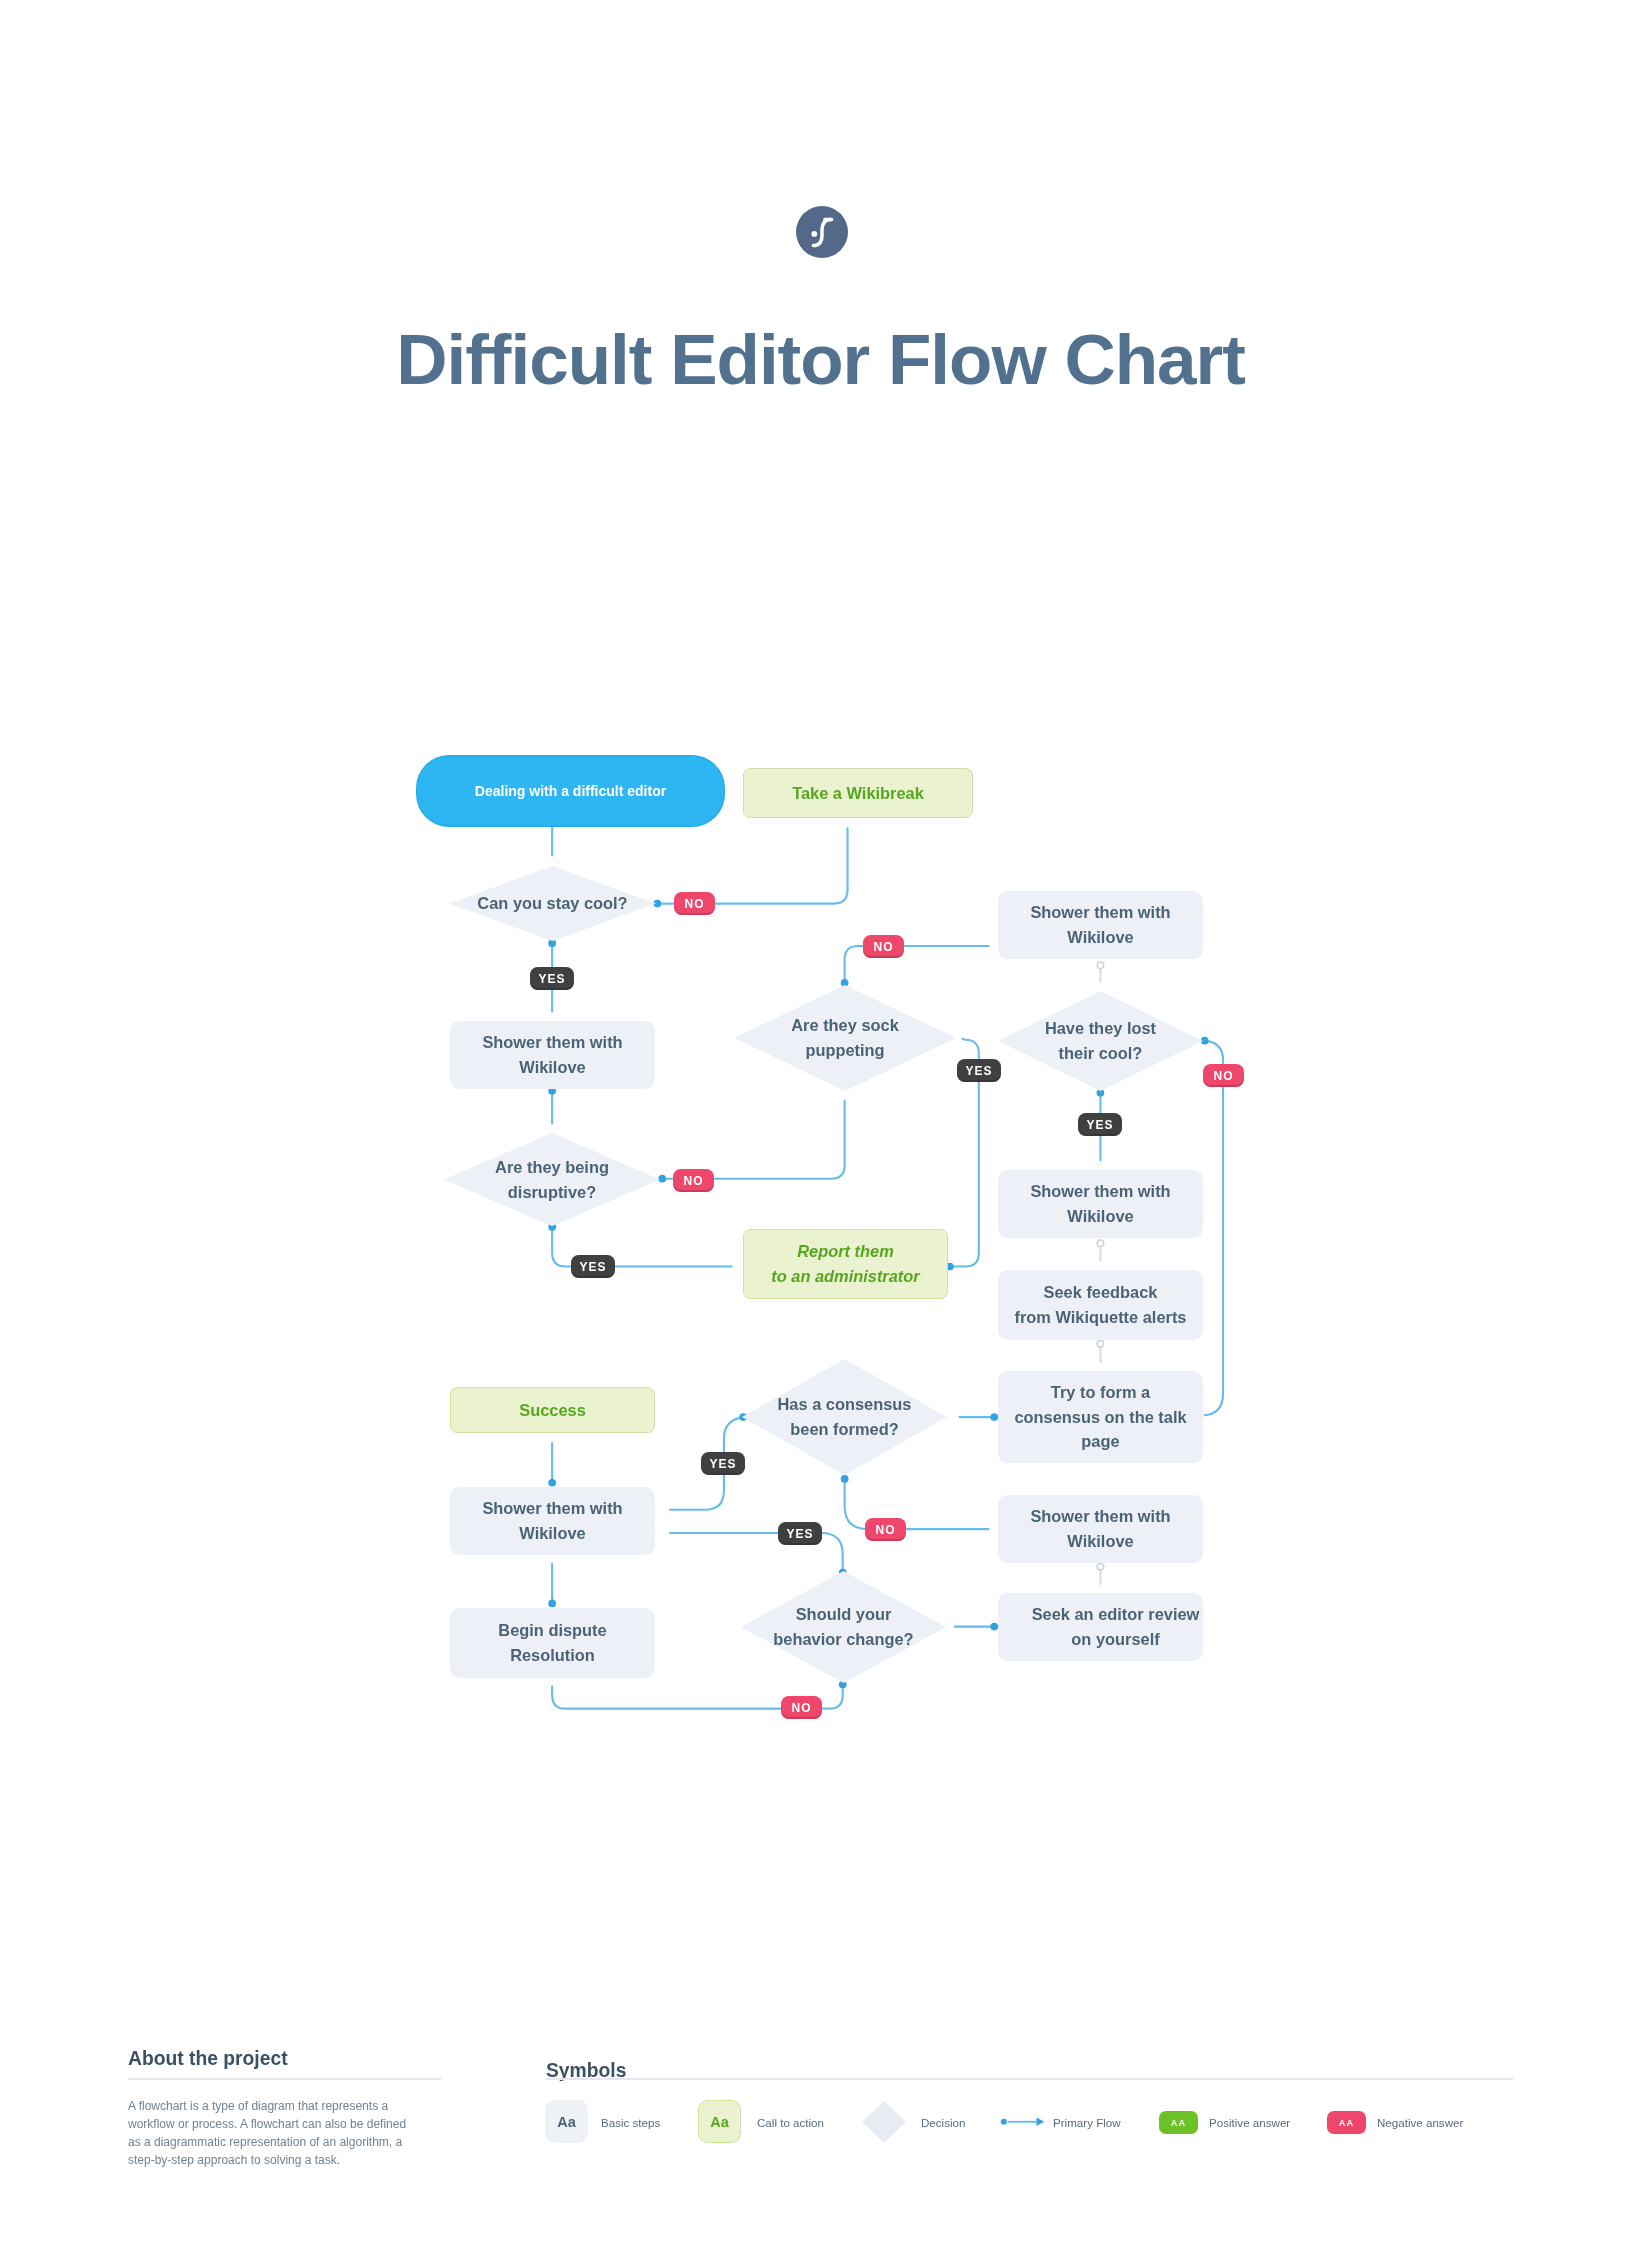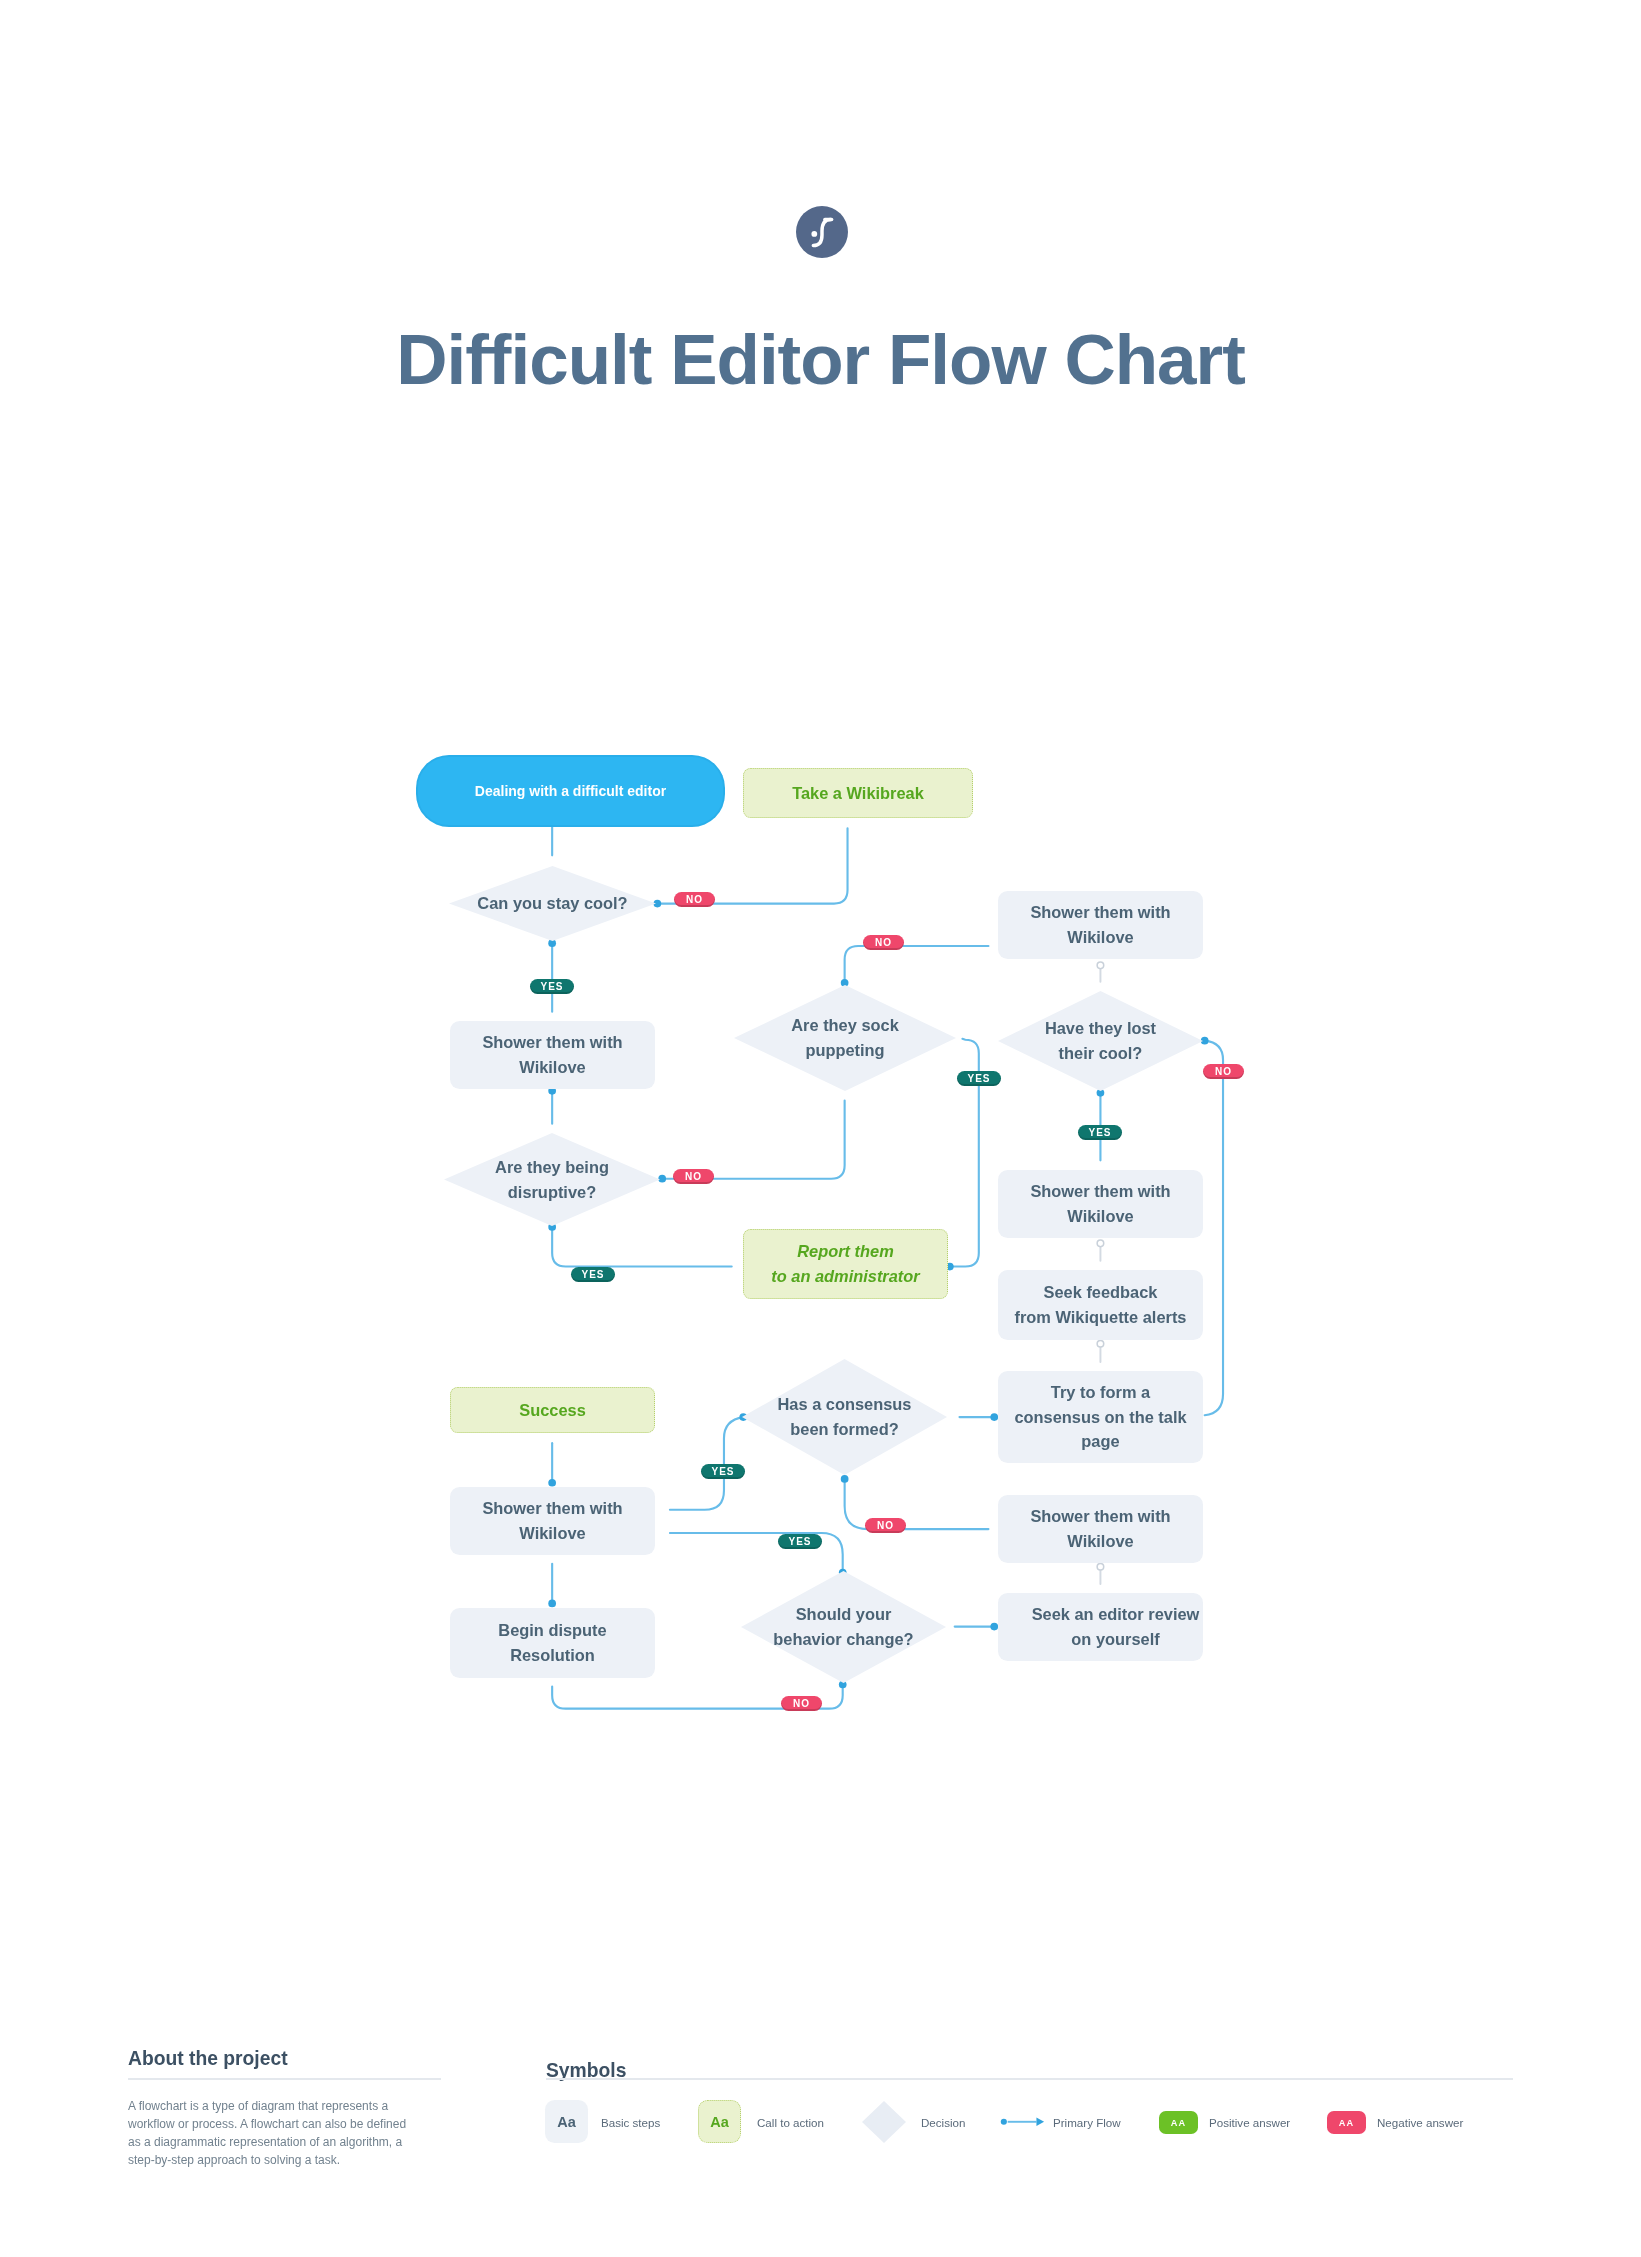--- a/index.html
+++ b/index.html
@@ -17,23 +17,23 @@
         white-space:pre-line;font-weight:700;font-size:16.4px;line-height:1.5;color:#4b6375;box-sizing:border-box;}
   .box{background:#edf1f7;border-radius:9.7px;}
   .pill{background:#2db6f2;border-radius:33px;color:#ffffff;box-shadow:inset 0 0 0 1.9px rgba(0,90,140,0.08);}
   .cta{background:#eaf2cf;border:1.9px dotted #b5d06c;border-radius:7.7px;color:#56a71f;}
   .diamond{position:absolute;background:#edf1f7;
         clip-path:polygon(50% 0,100% 50%,50% 100%,0 50%);}
   .dlabel{background:transparent;}
 
   
   .badge{position:absolute;display:flex;align-items:center;justify-content:center;
-        height:15px;border-radius:7.7px;color:#ffffff;font-size:10px;font-weight:700;letter-spacing:1px;
+        height:23px;border-radius:7.7px;color:#ffffff;font-size:12px;font-weight:700;letter-spacing:1px;
         box-shadow:inset 0 -1.9px 0 rgba(0,0,0,0.16);}
-  .yes{width:44px;background:#0f766e;margin-top:12px;}
+  .yes{width:44px;background:#404040;}
   .no{width:41px;background:#ef476b;}
 
   .edges{position:absolute;left:0;top:0;}
   .edges path{fill:none;stroke-linecap:round;}
   .edges .blue{stroke:#67bce9;stroke-width:2.2px;}
   .edges .gray{stroke:#d3dae2;stroke-width:2px;}
 
   
   .foot-h{position:absolute;margin:0;font-size:19.3px;font-weight:700;color:#3c5063;}
   .rule{position:absolute;height:1.9px;background:#e4e8ed;}

